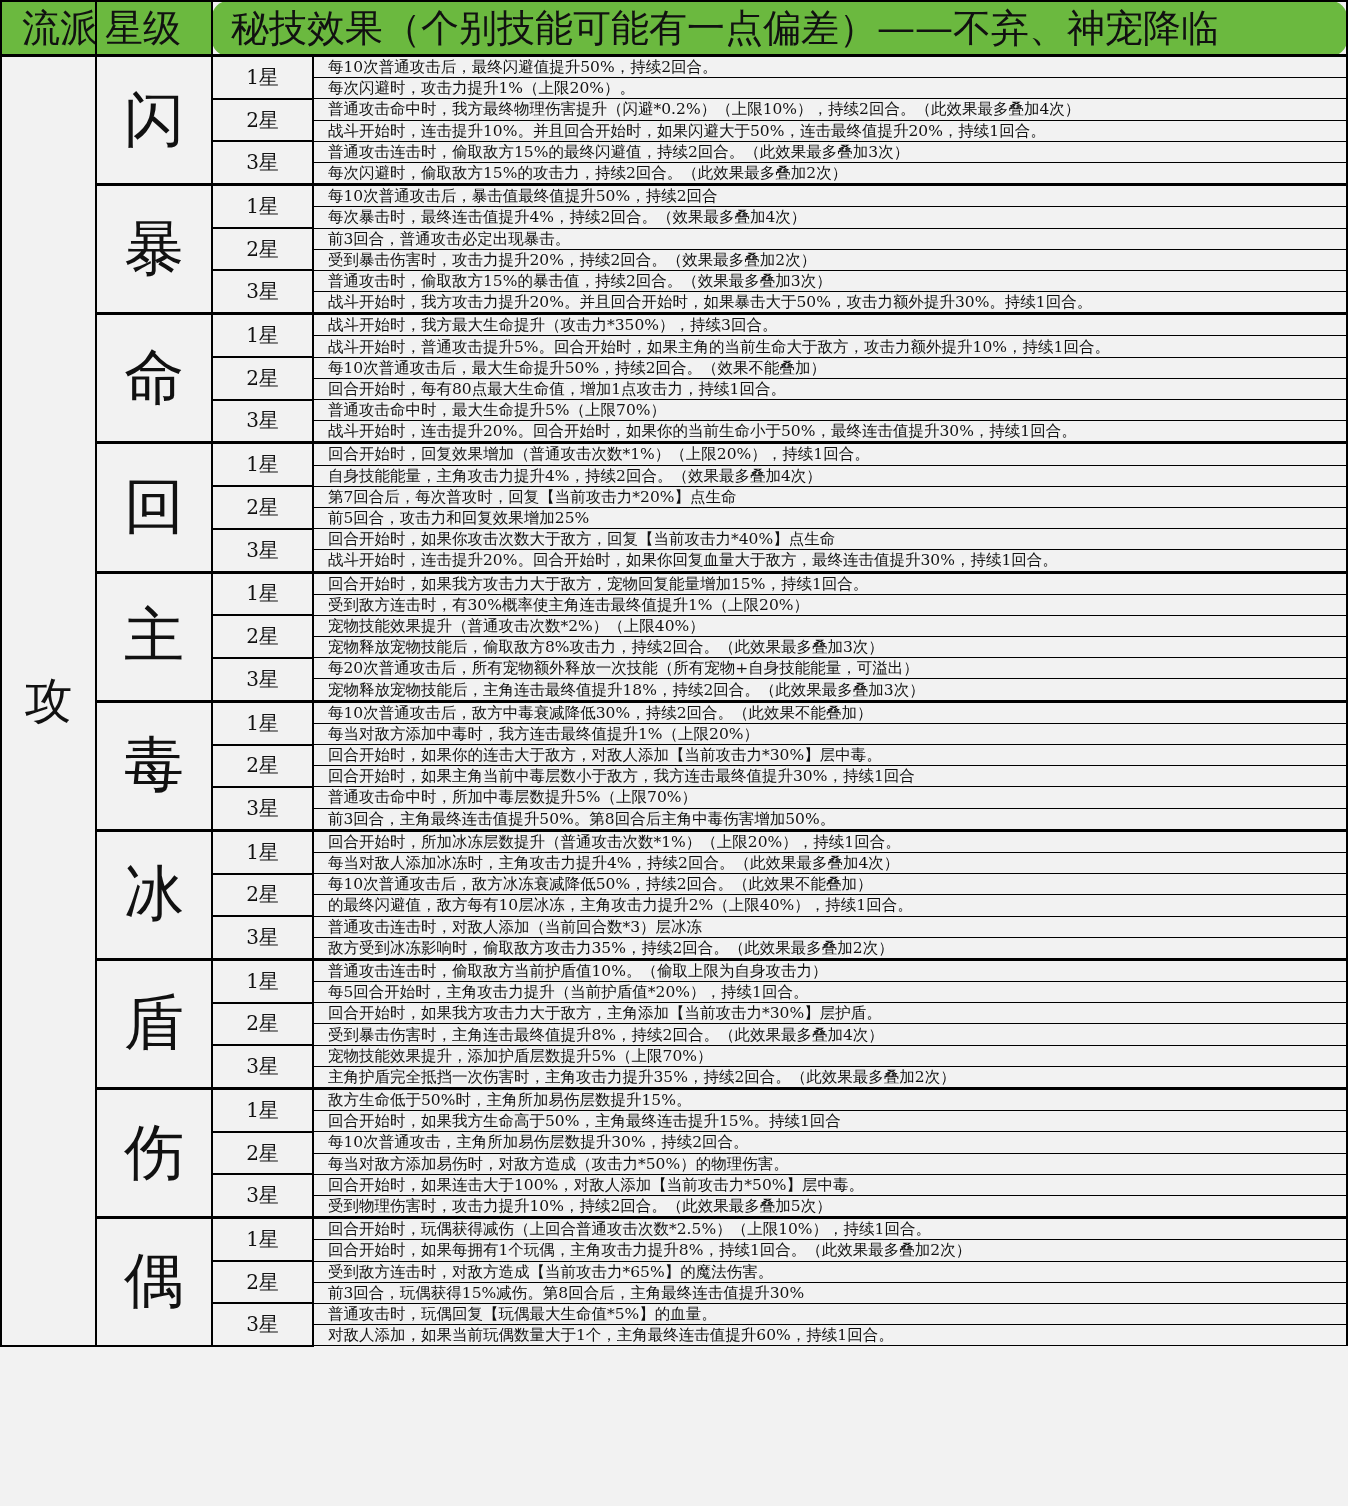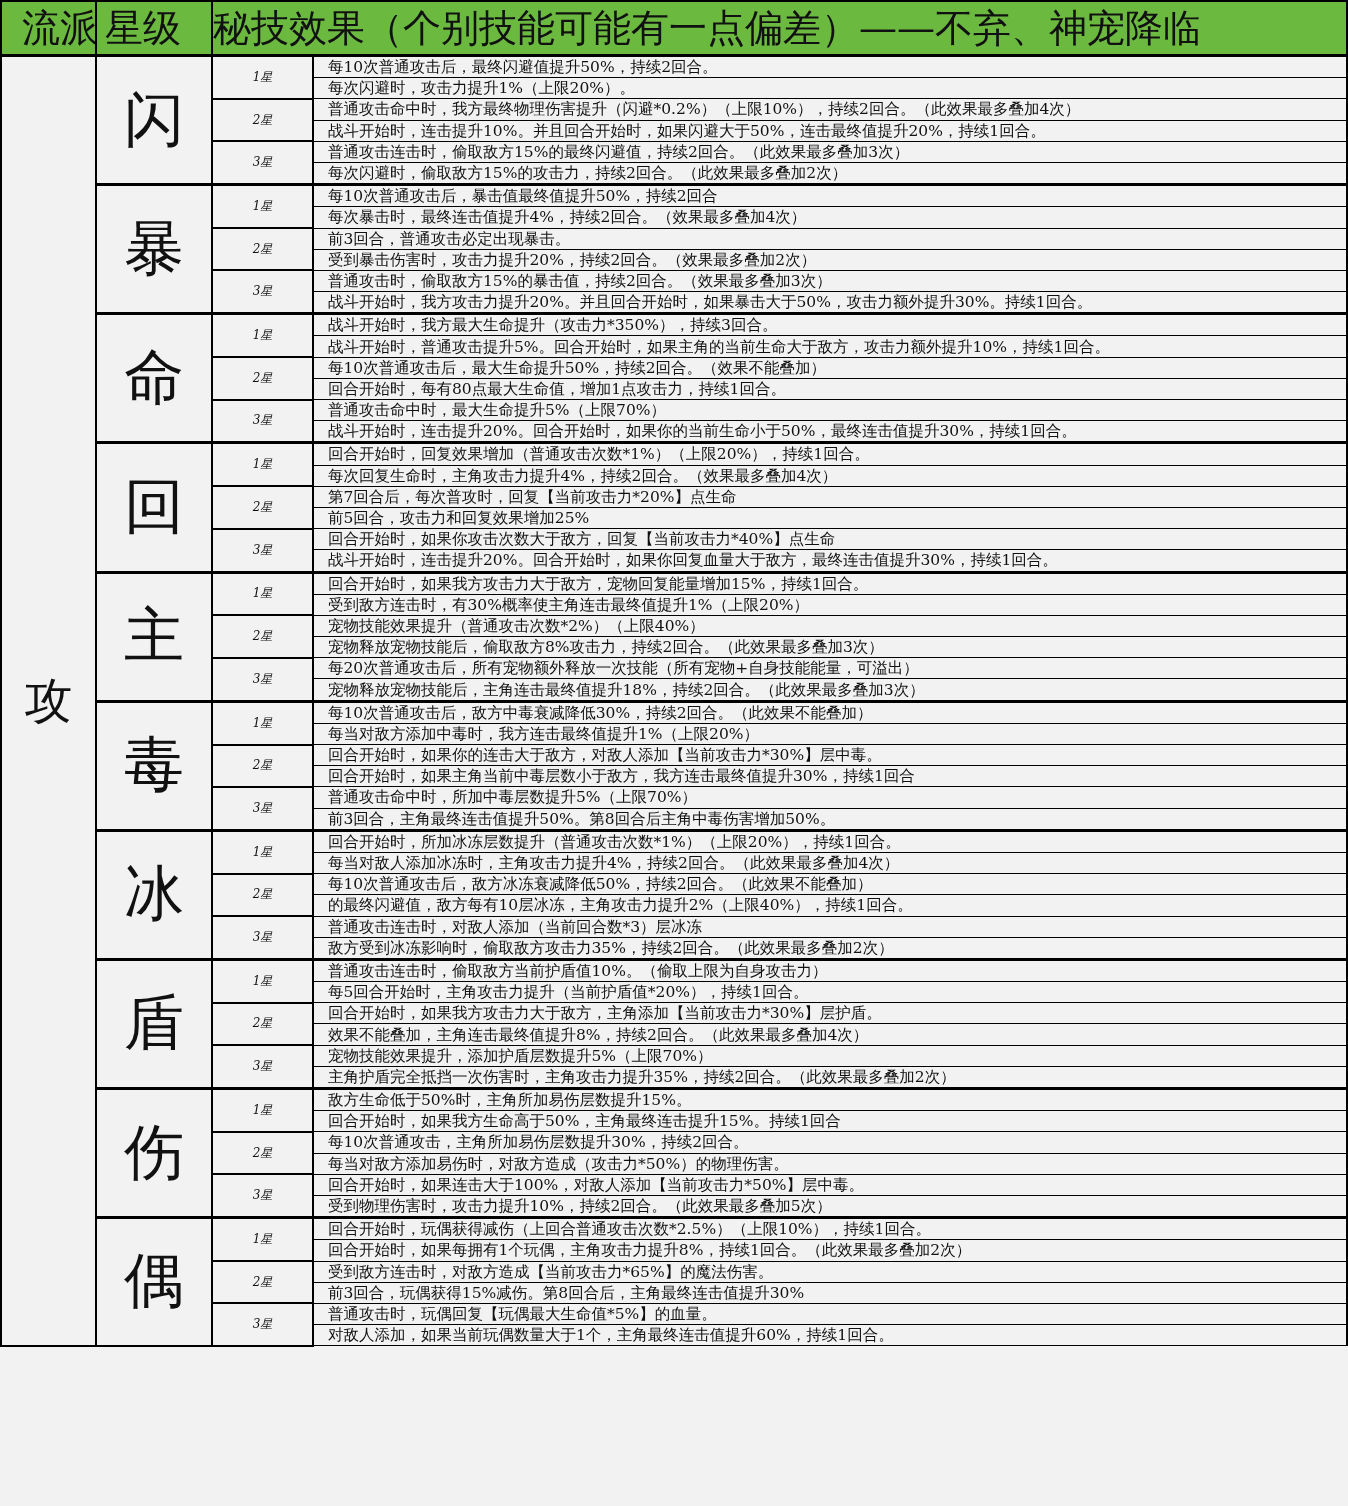--- a/index.html
+++ b/index.html
@@ -2,25 +2,25 @@
 <html><head>
 <meta charset="utf-8">
 <style>
   html,body{margin:0;padding:0;background:#f2f2f2;}
   body{width:1348px;height:1506px;overflow:hidden;font-family:"DejaVu Serif","Liberation Serif",serif;}
   table{border-collapse:collapse;table-layout:fixed;width:1348px;position:absolute;left:0;top:0;}
   td,th{border:2px solid #000;padding:0;color:#111;}
   th{background:#6bb93f;height:52px;font-weight:normal;font-size:38px;text-align:left;white-space:nowrap;overflow:hidden;line-height:52px;}
   th.h1{padding-left:20px;}
   th.h2{padding-left:8px;}
-  th.h3{padding-left:0;}
+  th.h3{padding-left:18px;border-radius:16px;}
   td{background:#f2f2f2;}
   td.cat{font-size:48px;text-align:center;vertical-align:middle;}
   td.grp{font-size:60px;text-align:center;vertical-align:middle;}
-  td.star{font-size:12px;text-align:center;vertical-align:middle;font-style:italic;}
+  td.star{font-size:20px;text-align:center;vertical-align:middle;}
   td.fx{font-size:15.5px;height:20.2px;line-height:20px;padding-left:14px;white-space:nowrap;overflow:hidden;border-top-width:1px;border-bottom-width:1px;}
   tr.gstart td{border-top-width:3px;}
   .col1{width:95px}.col2{width:116px}.col3{width:101px}.col4{width:1034px}
 </style>
 </head>
 <body>
 
 <table>
   <colgroup>
       <col class="col1">
@@ -102,21 +102,21 @@
       </tr>
       <tr>
         <td class="fx">战斗开始时，连击提升20%。回合开始时，如果你的当前生命小于50%，最终连击值提升30%，持续1回合。</td>
       </tr>
       <tr class="gstart">
         <td class="grp" rowspan="6">回</td>
         <td class="star" rowspan="2">1星</td>
         <td class="fx">回合开始时，回复效果增加（普通攻击次数*1%）（上限20%），持续1回合。</td>
       </tr>
       <tr>
-        <td class="fx">每次回复生命时，主角攻击力提升4%，持续2回合。（效果最多叠加4次）</td>
+        <td class="fx">自身技能能量，主角攻击力提升4%，持续2回合。（效果最多叠加4次）</td>
       </tr>
       <tr>
         <td class="star" rowspan="2">2星</td>
         <td class="fx">第7回合后，每次普攻时，回复【当前攻击力*20%】点生命</td>
       </tr>
       <tr>
         <td class="fx">前5回合，攻击力和回复效果增加25%</td>
       </tr>
       <tr>
         <td class="star" rowspan="2">3星</td>
@@ -197,21 +197,21 @@
         <td class="fx">普通攻击连击时，偷取敌方当前护盾值10%。（偷取上限为自身攻击力）</td>
       </tr>
       <tr>
         <td class="fx">每5回合开始时，主角攻击力提升（当前护盾值*20%），持续1回合。</td>
       </tr>
       <tr>
         <td class="star" rowspan="2">2星</td>
         <td class="fx">回合开始时，如果我方攻击力大于敌方，主角添加【当前攻击力*30%】层护盾。</td>
       </tr>
       <tr>
-        <td class="fx">效果不能叠加，主角连击最终值提升8%，持续2回合。（此效果最多叠加4次）</td>
+        <td class="fx">受到暴击伤害时，主角连击最终值提升8%，持续2回合。（此效果最多叠加4次）</td>
       </tr>
       <tr>
         <td class="star" rowspan="2">3星</td>
         <td class="fx">宠物技能效果提升，添加护盾层数提升5%（上限70%）</td>
       </tr>
       <tr>
         <td class="fx">主角护盾完全抵挡一次伤害时，主角攻击力提升35%，持续2回合。（此效果最多叠加2次）</td>
       </tr>
       <tr class="gstart">
         <td class="grp" rowspan="6">伤</td>

